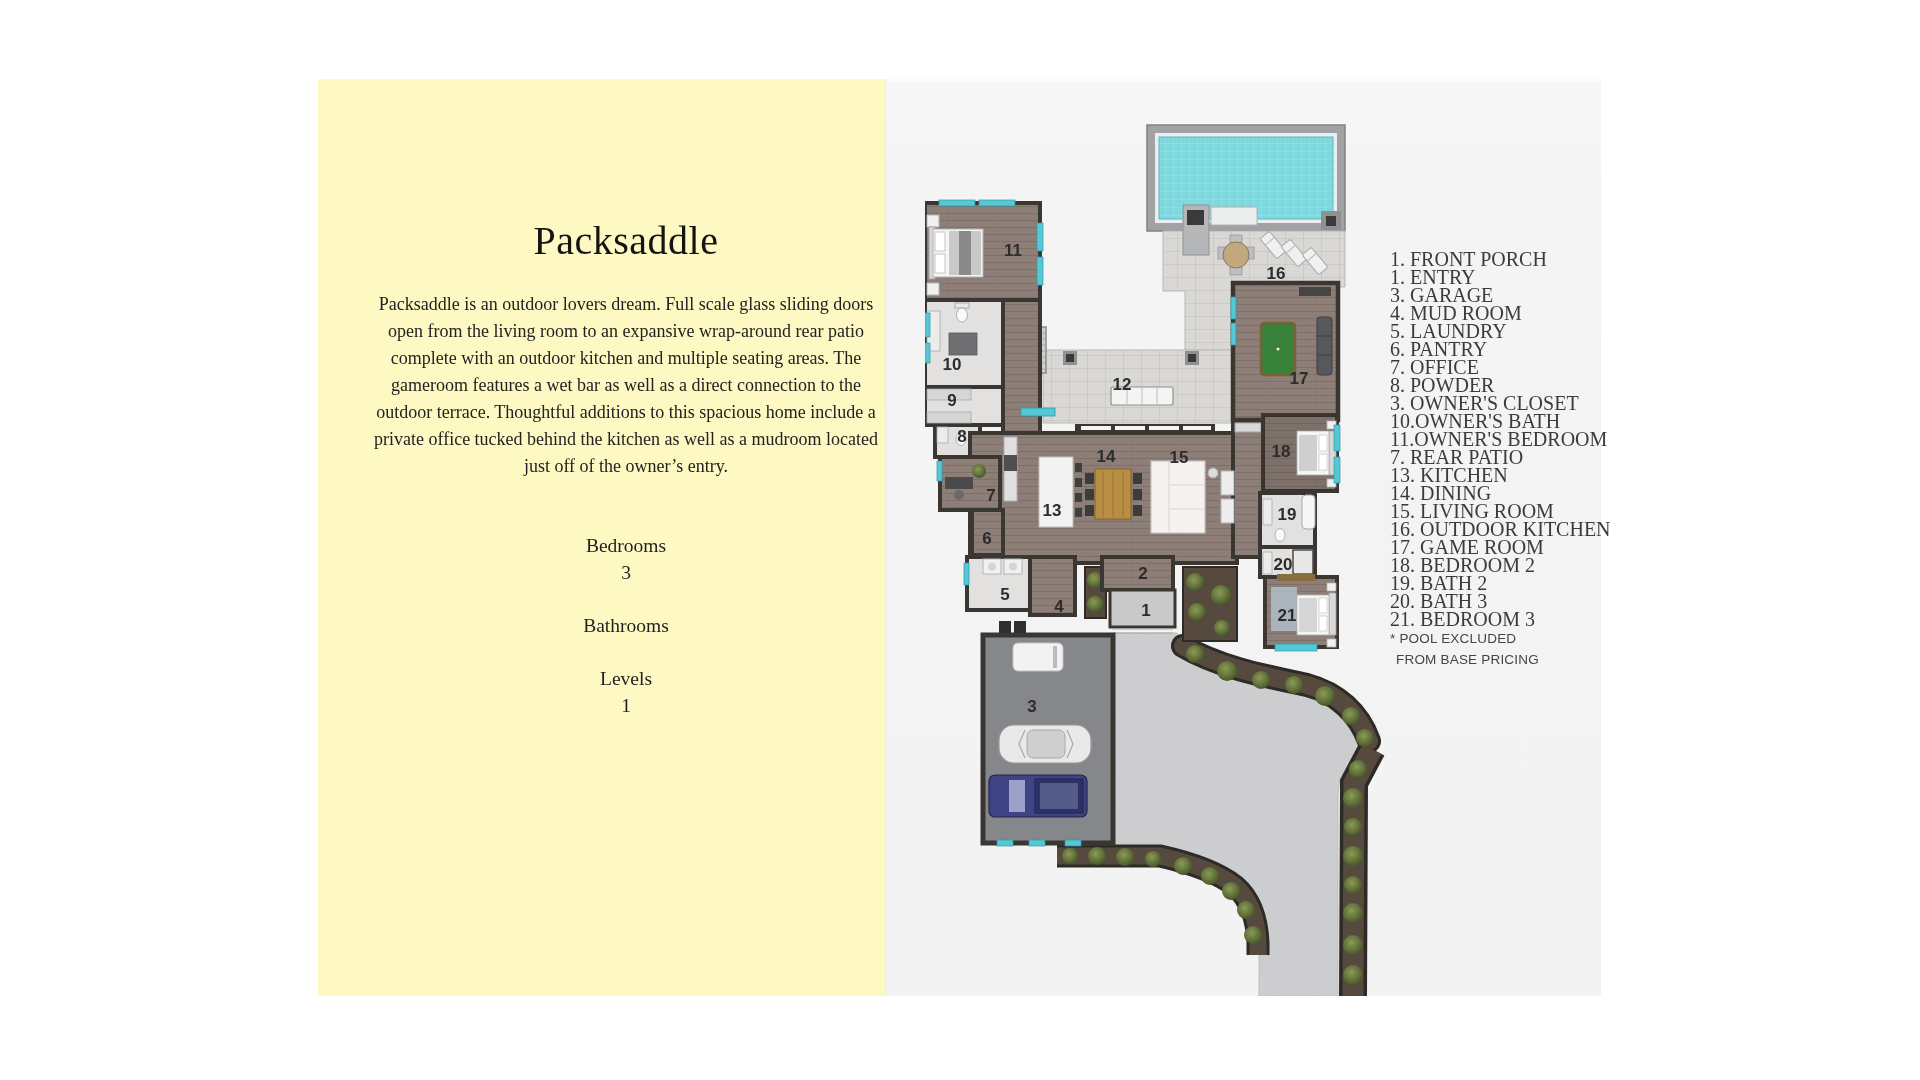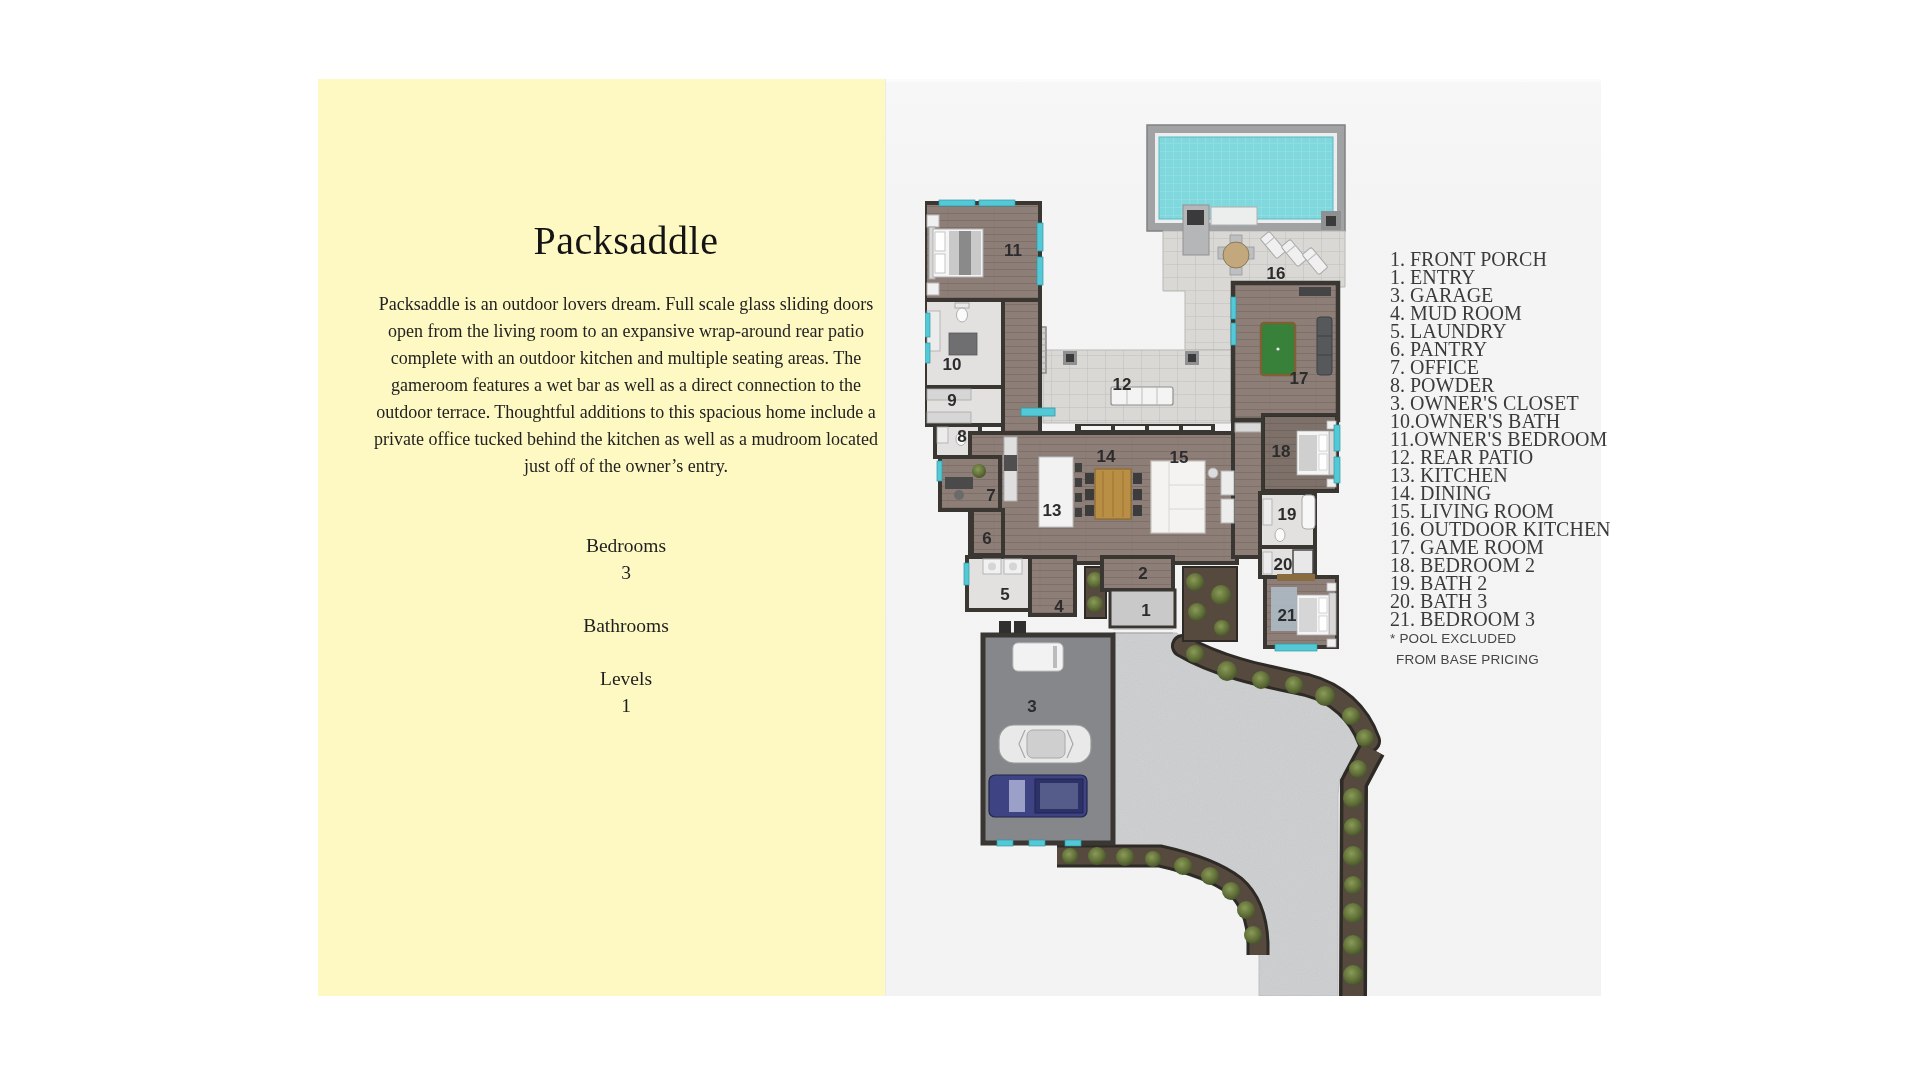--- a/index.html
+++ b/index.html
@@ -392,21 +392,21 @@
         <div class="legend-line">1. ENTRY</div>
         <div class="legend-line">3. GARAGE</div>
         <div class="legend-line">4. MUD ROOM</div>
         <div class="legend-line">5. LAUNDRY</div>
         <div class="legend-line">6. PANTRY</div>
         <div class="legend-line">7. OFFICE</div>
         <div class="legend-line">8. POWDER</div>
         <div class="legend-line">3. OWNER'S CLOSET</div>
         <div class="legend-line">10.OWNER'S BATH</div>
         <div class="legend-line">11.OWNER'S BEDROOM</div>
-        <div class="legend-line">12. REAR PATIO</div>
+        <div class="legend-line">7. REAR PATIO</div>
         <div class="legend-line">13. KITCHEN</div>
         <div class="legend-line">14. DINING</div>
         <div class="legend-line">15. LIVING ROOM</div>
         <div class="legend-line">16. OUTDOOR KITCHEN</div>
         <div class="legend-line">17. GAME ROOM</div>
         <div class="legend-line">18. BEDROOM 2</div>
         <div class="legend-line">19. BATH 2</div>
         <div class="legend-line">20. BATH 3</div>
         <div class="legend-line">21. BEDROOM 3</div>
       </div>

